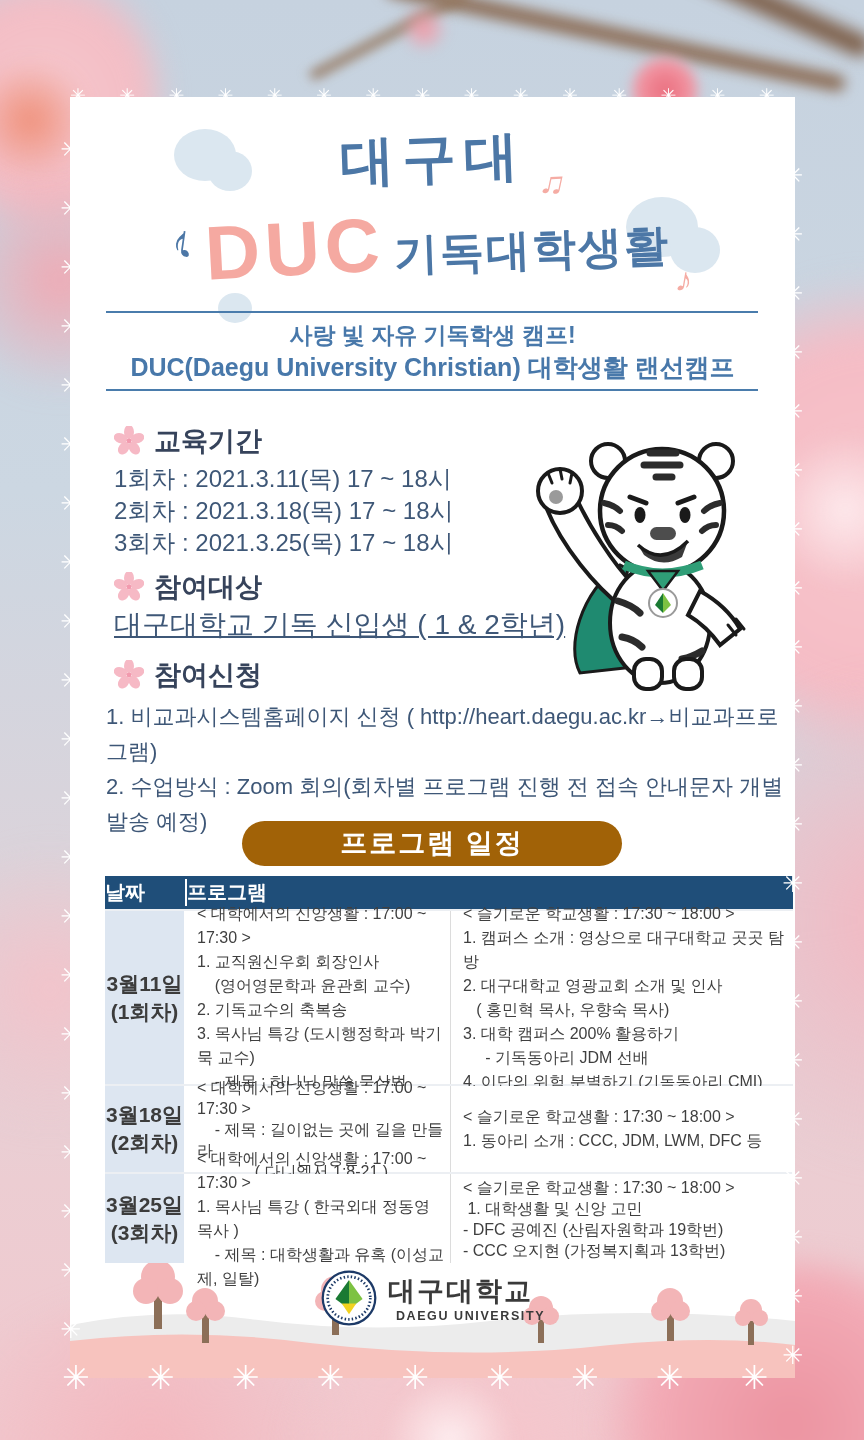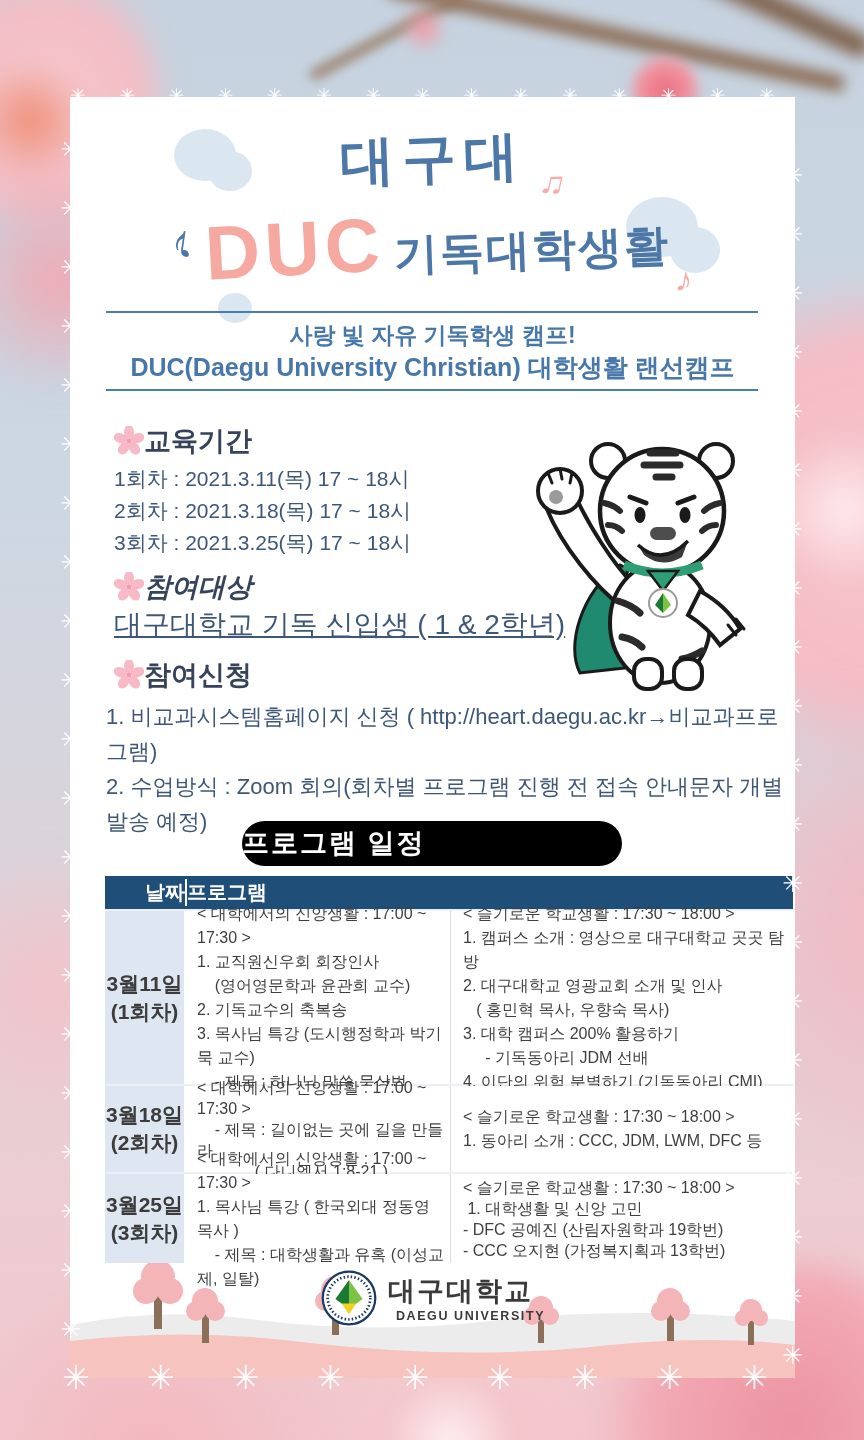--- a/index.html
+++ b/index.html
@@ -50,38 +50,38 @@
   .note-c { font-size:34px; color:#f5aca4; display:inline-block; transform:rotate(10deg); vertical-align:-16px; padding-left:6px;}
 
   
   .divider { position:absolute; left:36px; width:652px; height:2px; background:#4a7cac; }
   .d1 { top:214px; } .d2 { top:292px; }
   .intro { position:absolute; left:0; width:100%; text-align:center; color:#4878aa; font-weight:600; }
   .intro1 { top:223px; font-size:23px; }
   .intro2 { top:254px; font-size:25px; }
 
   
-  .sec-head { position:absolute; display:flex; align-items:center; font-size:27px; font-weight:bold; color:#36435b; }
+  .sec-head { position:absolute; display:flex; align-items:center; gap:10px; font-size:27px; font-weight:bold; color:#36435b; }
   .sec-body { position:absolute; color:#3e5777; }
   .h-period { left:44px; top:326px; }
-  .period-lines { left:44px; top:366px; font-size:21px; line-height:32px; }
-  .h-target { left:44px; top:472px;font-style:italic; }
+  .period-lines { left:44px; top:366px; font-size:24px; line-height:32px; }
+  .h-target { left:44px; top:472px; }
   .target-lines { left:44px; top:512px; font-size:28px; line-height:32px;text-decoration:underline; }
   .h-apply { left:44px; top:560px;text-align:center; }
   .apply-lines { left:36px; top:602px; font-size:22px; line-height:35px; white-space:nowrap; }
   .pline { white-space:pre-wrap; }
 
   .tiger { position:absolute; left:452px; top:318px; }
 
   
-  .badge { position:absolute; left:172px; top:724px; width:380px; height:45px; background:#000000; border-radius:23px;
-           color:#ffffff; font-size:27px; font-weight:bold; line-height:45px; letter-spacing:2px; }
+  .badge { position:absolute; left:172px; top:724px; width:380px; height:45px; background:#a16207; border-radius:23px;
+           color:#ffffff; font-size:27px; font-weight:bold; text-align:center; line-height:45px; letter-spacing:2px; }
   .table { position:absolute; left:35px; top:779px; width:688px; }
   .thead { display:flex; background:#1f4e79; color:#ffffff; font-weight:bold; font-size:20px; height:33px; align-items:center; }
-  .th-date { width:82px; text-align:right; border-right:2px solid #ffffff; }
+  .th-date { width:82px; text-align:left; border-right:2px solid #ffffff; }
   .th-prog { flex:1; }
   .trow { display:flex; border-top:2px solid #eceff3; }
   .trow:first-of-type { border-top:none; }
   .td-date { width:82px; background:#dde6f1; border-right:3px solid #ffffff; display:flex; flex-direction:column;
              justify-content:center; align-items:center; font-size:21px; font-weight:600; color:#3c3c3c; line-height:28px; }
   .td-cell { background:#ffffff; font-size:16px; color:#3f3f3f; line-height:24px; display:flex; flex-direction:column;
              justify-content:center; padding:8px 4px 8px 10px; }
   .td-c1 { width:264px; border-right:1px solid #dcdcdc; }
   .td-c2 { width:339px; padding-left:12px; }
   .r1 { height:175px; } .r2 { height:88px; } .r3 { height:91px; }

